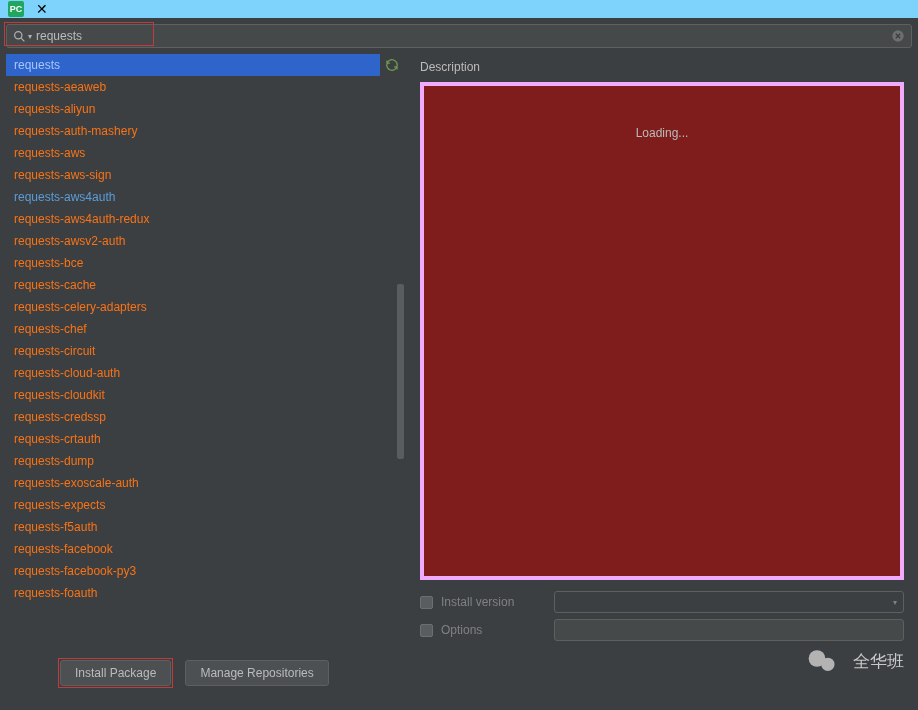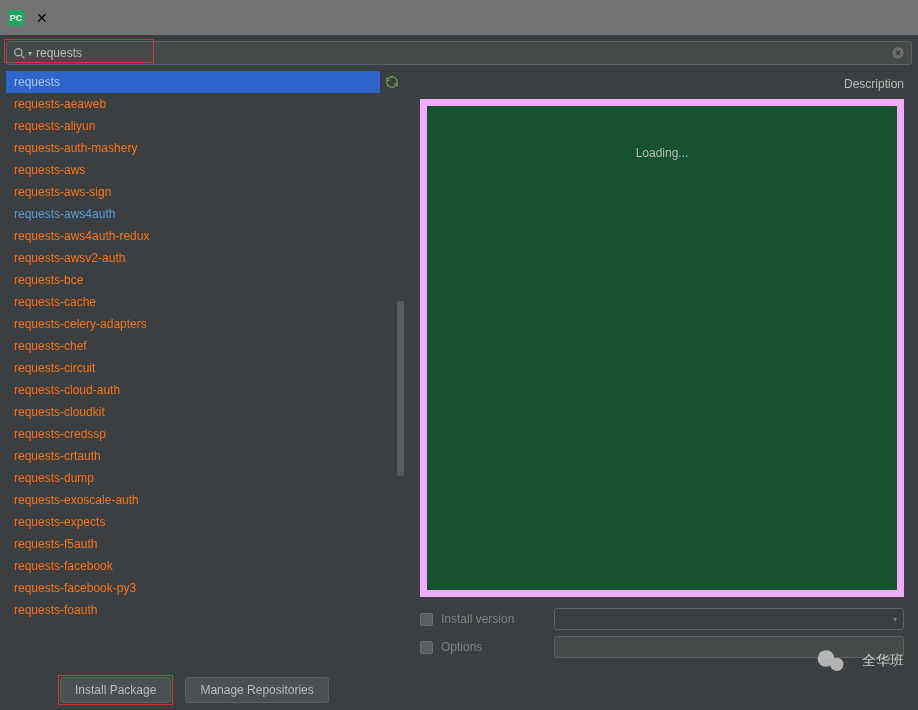--- a/index.html
+++ b/index.html
@@ -1,17 +1,17 @@
 <!DOCTYPE html>
 <html><head>
   <meta charset="utf-8">
   <style>
     * { margin: 0; padding: 0; box-sizing: border-box; font-family: "Segoe UI", Tahoma, sans-serif; }
     body { width: 918px; height: 710px; background: #3c3f41; overflow: hidden; position: relative; }
-    .titlebar { height: 35px; background: #737373; display: flex; align-items: center; padding: 0 8px; }
+    .titlebar { height: 18px; background: #7dd3fc; display: flex; align-items: center; padding: 0 8px; }
     .titlebar-icon { width: 16px; height: 16px; background: #21a65f; border-radius: 2px; display: flex; align-items: center; justify-content: center; font-size: 9px; color: #fff; font-weight: bold; margin-right: 6px; }
     .titlebar-title { font-size: 12px; color: #000; flex: 1; }
     .titlebar-close { font-size: 14px; color: #000; cursor: pointer; padding: 0 6px; }
     .content { background: #3c3f41; height: calc(100% - 30px); display: flex; flex-direction: column; }
     .search-row { padding: 6px; position: relative; }
     .search-box { position: relative; }
     .search-highlight { position: absolute; border: 1px solid #c43a3a; pointer-events: none; z-index: 10; }
     .search-highlight-1 { top: -2px; left: -2px; width: 150px; height: 24px; }
     .search-input-wrap { background: #45494a; border: 1px solid #5e6060; border-radius: 3px; height: 24px; display: flex; align-items: center; padding: 0 6px; }
     .search-icon-svg { width: 13px; height: 13px; stroke: #afb1b3; fill: none; margin-right: 2px; }
@@ -27,37 +27,37 @@
     .reload-btn { width: 24px; height: 22px; display: flex; align-items: center; justify-content: center; }
     .reload-btn svg { width: 14px; height: 14px; fill: #6e9c50; }
     .pkg-list { height: calc(100% - 22px); overflow-y: auto; position: relative; }
     .pkg-item { color: #f97316; font-size: 12px; padding: 3px 8px; height: 22px; display: flex; align-items: center; cursor: pointer; }
     .pkg-item.highlighted { color: #5b9dd9; }
     .pkg-list::-webkit-scrollbar { width: 10px; }
     .pkg-list::-webkit-scrollbar-track { background: #3c3f41; }
     .pkg-list::-webkit-scrollbar-thumb { background: #5a5d5f; border-radius: 2px; }
     .scrollbar-fake { position: absolute; right: 0; top: 208px; width: 7px; height: 175px; background: #5a5d5f; border-radius: 2px; }
     .right-pane { flex: 1; display: flex; flex-direction: column; padding: 6px 8px 0 8px; }
-    .desc-label { color: #bbbbbb; font-size: 12px; margin-bottom: 8px; text-align: right; }
-    .desc-box { flex: 1; background: #14532d; border: 7px solid #f0abfc; display: flex; align-items: flex-start; justify-content: center; padding-top: 40px; overflow-y: auto; }
+    .desc-label { color: #bbbbbb; font-size: 12px; margin-bottom: 8px; }
+    .desc-box { flex: 1; background: #7f1d1d; border: 4px solid #f0abfc; display: flex; align-items: flex-start; justify-content: center; padding-top: 40px; overflow-y: auto; }
     .loading-text { color: #bbbbbb; font-size: 12px; }
     .desc-box::-webkit-scrollbar { width: 10px; }
     .desc-box::-webkit-scrollbar-track { background: #3c3f41; }
     .desc-box::-webkit-scrollbar-thumb { background: #595b5d; }
     .options-area { padding: 8px 0 4px 0; }
     .opt-row { display: flex; align-items: center; height: 28px; gap: 8px; }
     .checkbox { width: 13px; height: 13px; background: #5a5d5f; border: 1px solid #6e6e6e; border-radius: 2px; }
     .opt-label { color: #808080; font-size: 12px; width: 105px; }
     .opt-select { flex: 1; height: 22px; background: #3c3f41; border: 1px solid #5e6060; border-radius: 3px; position: relative; }
     .opt-select-arrow { position: absolute; right: 6px; top: 50%; transform: translateY(-50%); font-size: 8px; color: #808080; }
     .opt-input { flex: 1; height: 22px; background: #45494a; border: 1px solid #5e6060; border-radius: 3px; }
     .button-bar { padding: 6px 12px 12px 12px; display: flex; gap: 14px; margin-left: 48px; }
     .btn { background: #4c5052; border: 1px solid #5e6060; border-radius: 3px; color: #bbbbbb; font-size: 12px; padding: 5px 14px; cursor: pointer; position: relative; }
     .btn-highlight { position: absolute; border: 1px solid #c43a3a; top: -3px; left: -3px; right: -3px; bottom: -3px; pointer-events: none; }
-    .watermark { position: absolute; bottom: 36px; right: 14px; display: flex; align-items: center; gap: 16px; color: #d8d8d8; font-size: 14px; opacity: 0.9; }
+    .watermark { position: absolute; bottom: 36px; right: 14px; display: flex; align-items: center; gap: 16px; color: #d8d8d8; font-size: 17px; opacity: 0.9; }
     .watermark-icon { width: 30px; height: 26px; }
     .watermark-icon svg { width: 100%; height: 100%; fill: #d8d8d8; opacity: 0.85; }
   </style>
 </head>
 <body>
 
 <div class="titlebar">
   <div class="titlebar-icon">PC</div>
   <div class="titlebar-close">✕</div>
 </div>

